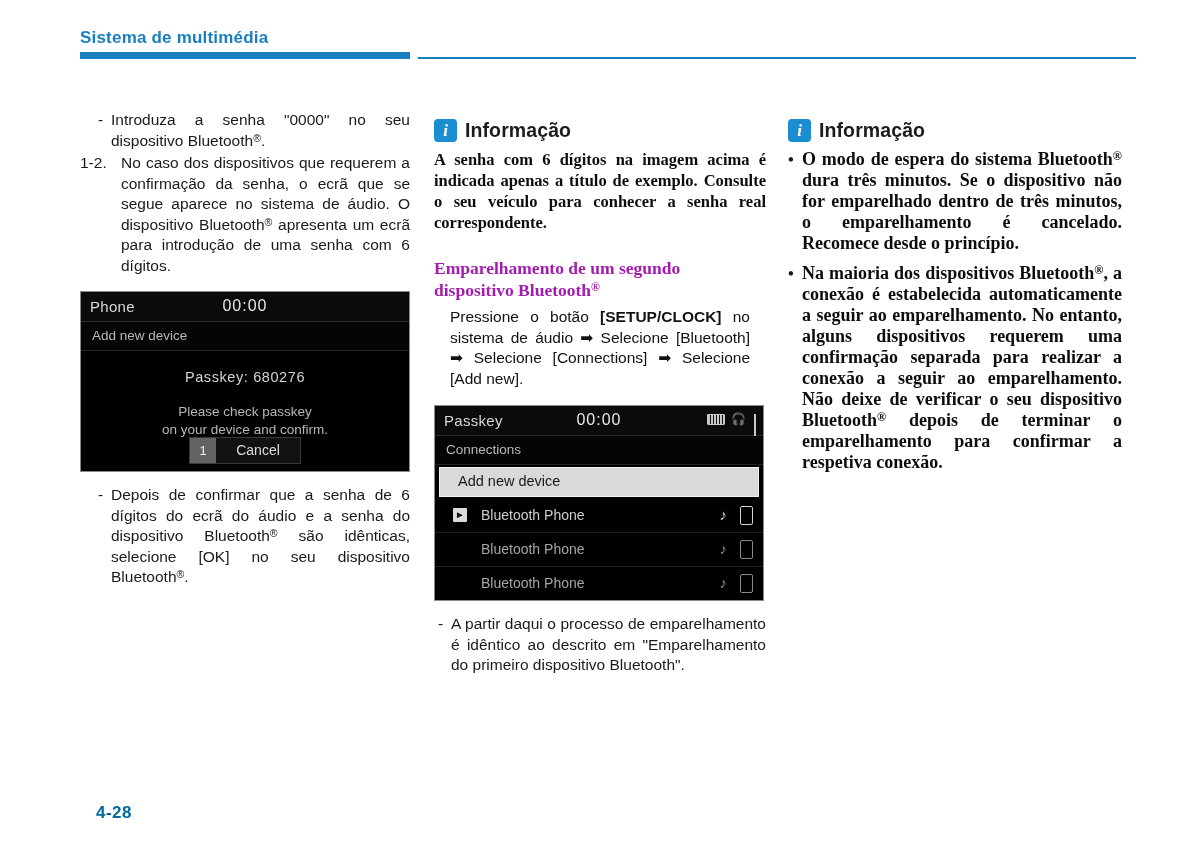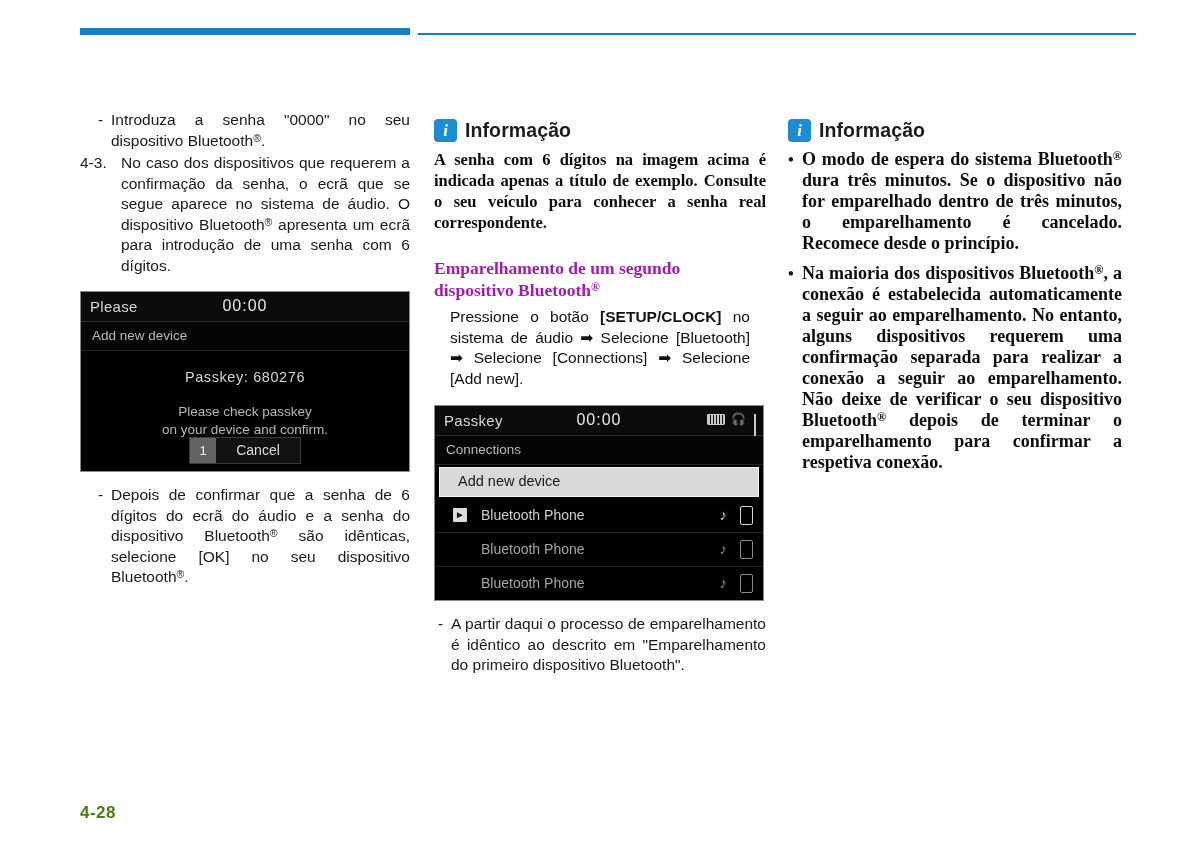--- a/index.html
+++ b/index.html
@@ -396,57 +396,58 @@
     width: 11px;
     height: 17px;
     border: 1.5px solid #d2d2d2;
     border-radius: 2px;
   }
   .ds-phoneicon.dim { border-color: #8a8a8a; }
 
   
   .page-footer {
     position: absolute;
-    left: 80px;
+    left: 96px;
     bottom: 22px;
     font-family: "Liberation Sans", sans-serif;
     font-size: 17px;
     font-weight: 600;
-    color: #4d7c0f;
+    color: #0369a1;
     letter-spacing: 0.5px;
   }
 </style>
 </head>
 <body>
 
 <div class="page-header">
+  <div class="header-title">Sistema de multimédia</div>
   <div class="header-rules">
     <div class="header-rule-thick"></div>
     <div class="header-rule-thin"></div>
   </div>
 </div>
 
 <div class="columns">
 
   <div class="col col-1">
 
 
     <div class="dash-item">
       <div class="dash">-</div>
       <div class="txt">Introduza a senha "0000" no seu dispositivo Bluetooth<sup class="reg">®</sup>.</div>
     </div>
 
     <div class="numbered-item" style="margin-top:2px;">
-      <div class="num">4-3.</div>
+      <div class="num">1-2.</div>
       <div class="txt">No caso dos dispositivos que requerem a confirmação da senha, o ecrã que se segue aparece no sistema de áudio. O dispositivo Bluetooth<sup class="reg">®</sup> apresenta um ecrã para introdução de uma senha com 6 dígitos.</div>
     </div>
 
     <div class="device-shot" style="margin-top:15px;">
       <div class="ds-statusbar">
-        <div class="ds-app">Please</div>
+        <div class="ds-app">Phone</div>
         <div class="ds-clock">00:00</div>
       </div>
       <div class="ds-subbar">
         <div class="ds-sub-label">Add new device</div>
       </div>
       <div class="phone-shot-body">
         <div class="ds-passkey">Passkey: 680276</div>
         <div class="ds-msg">
           <div>Please check passkey</div>
           <div>on your device and confirm.</div>

